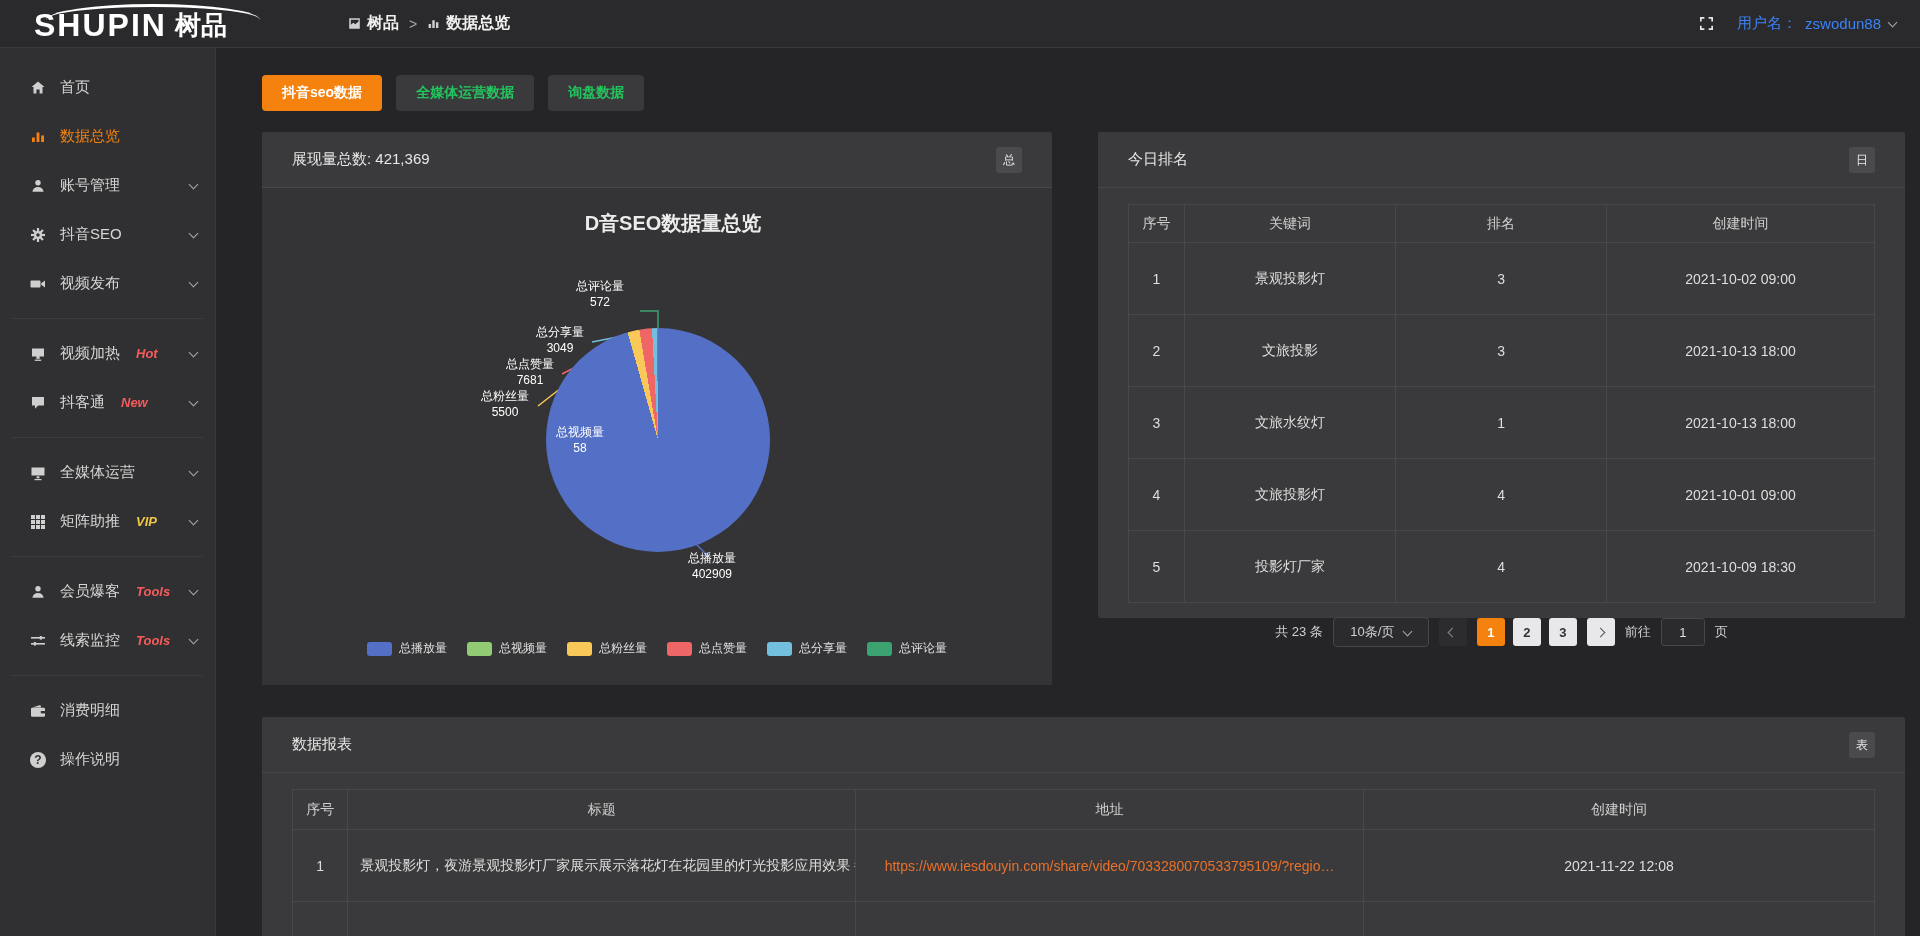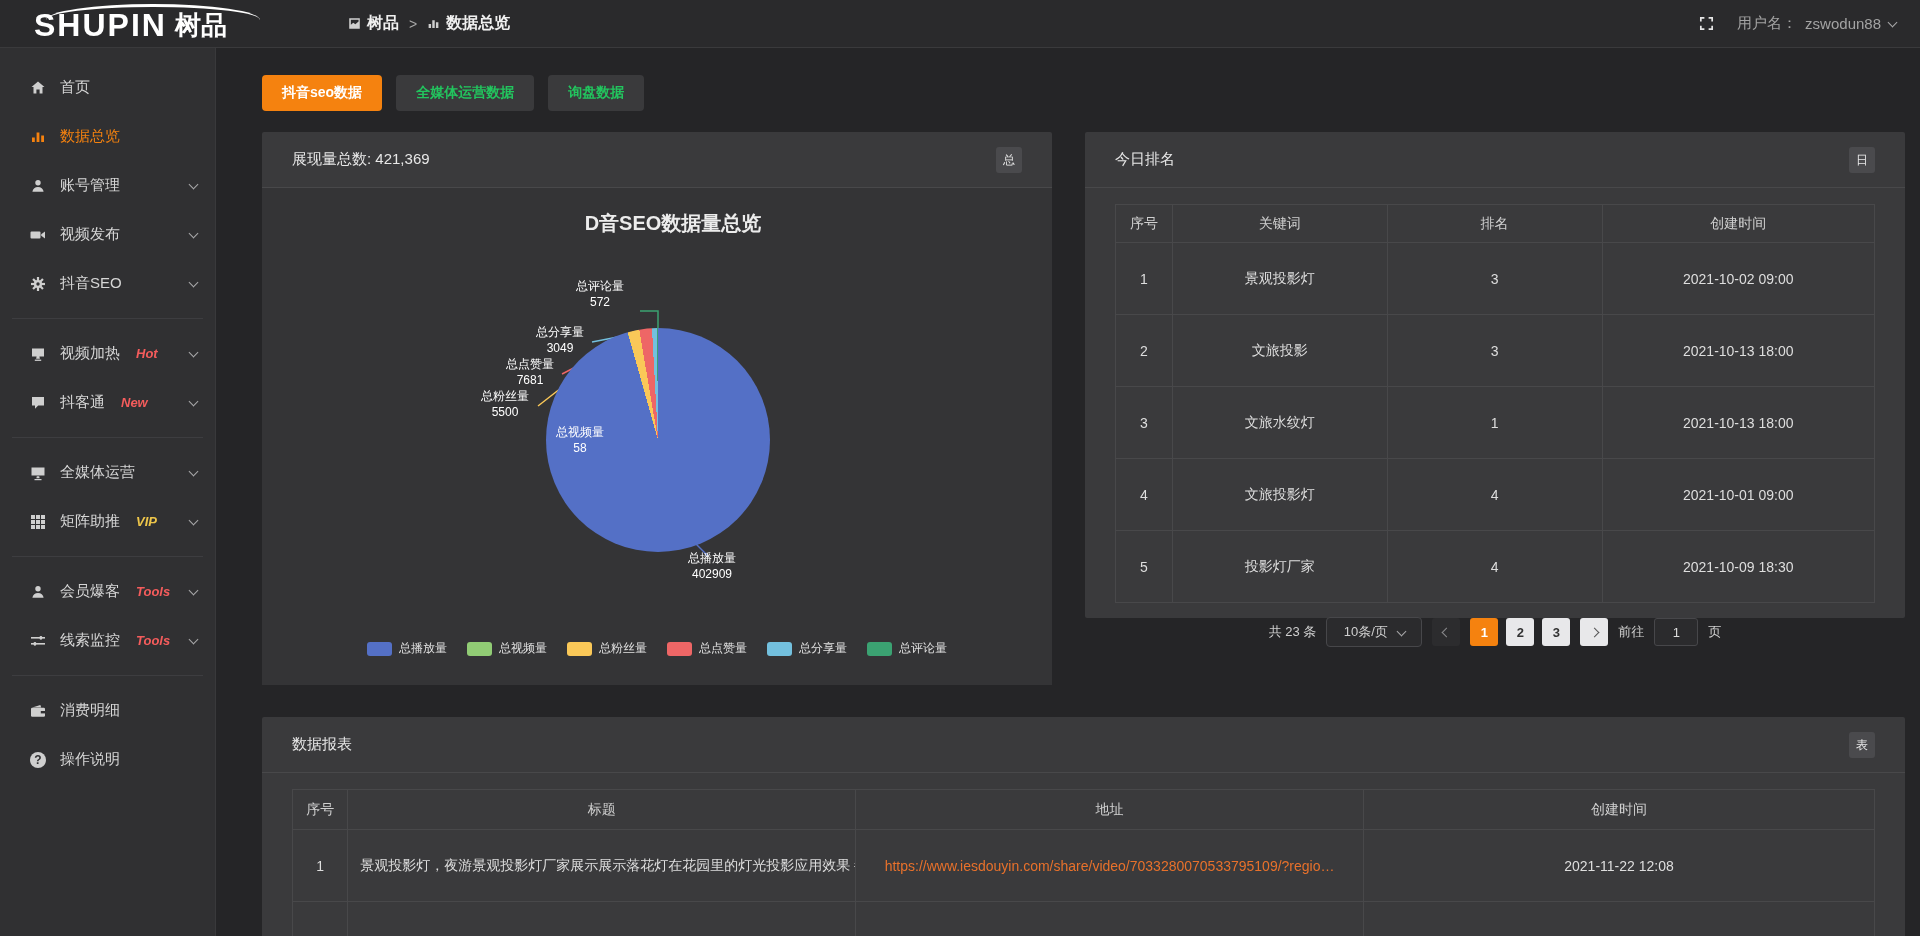--- a/index.html
+++ b/index.html
@@ -25,21 +25,21 @@
   .logo{position:relative;width:348px;padding-left:34px;display:flex;align-items:flex-end;gap:8px;height:100%;}
   .logo-arc{position:absolute;left:46px;top:4px;width:214px;height:16px;
     border-top:3px solid #ffffff;border-radius:50% 50% 0 0/100% 100% 0 0;}
   .logo-en{font-size:32px;font-weight:800;letter-spacing:2px;color:#fff;line-height:44px;}
   .logo-cn{font-size:26px;font-weight:800;color:#fff;line-height:44px;}
   .breadcrumb{display:flex;align-items:center;gap:10px;font-size:16px;color:#f0f0f0;font-weight:600;}
   .crumb{display:flex;align-items:center;gap:6px;}
   .crumb-sep{color:#a8a8a8;font-size:14px;font-weight:400;}
   .topbar-right{margin-left:auto;display:flex;align-items:center;gap:22px;padding-right:24px;}
   .fullscreen-btn{cursor:pointer;}
-  .user{display:flex;align-items:center;gap:8px;font-size:15px;color:#a3a3a3;cursor:pointer;}
+  .user{display:flex;align-items:center;gap:8px;font-size:15px;color:#3b82f6;cursor:pointer;}
   .chev{width:7px;height:7px;border-right:1.5px solid #a8a8aa;border-bottom:1.5px solid #a8a8aa;
     transform:rotate(45deg);display:inline-block;margin-top:-3px;}
 
   
   .layout{display:flex;height:888px;}
   .sidebar{width:216px;background:#303032;border-right:1px solid #39393b;padding-top:15px;flex:none;}
   .side-item{height:49px;display:flex;align-items:center;padding:0 18px 0 30px;gap:14px;
     color:#d6d6d6;font-size:15px;cursor:pointer;}
   .side-item .label{white-space:nowrap;}
   .side-item.active{color:var(--accent);}
@@ -53,21 +53,21 @@
   .main{flex:1;padding:27px 15px 0 46px;overflow:hidden;}
 
   
   .tabs{display:flex;gap:14px;}
   .tab-btn{height:36px;padding:0 20px;border:none;border-radius:4px;background:#3a3a3c;
     color:#22c55e;font-size:14px;font-weight:600;cursor:pointer;font-family:inherit;}
   .tab-btn.active{background:var(--accent);color:#fff;}
 
   
   .panel{background:#3a3a3c;border-radius:2px;}
-  .panel-row{display:flex;gap:33px;margin-top:21px;}
+  .panel-row{display:flex;gap:46px;margin-top:21px;}
   .panel-header{height:56px;display:flex;align-items:center;justify-content:space-between;
     padding:0 30px;border-bottom:1px solid #48484a;font-size:15px;color:#e8e8e8;}
   .corner-btn{width:26px;height:26px;border:none;border-radius:3px;background:#4a4a4d;
     color:#e8e8e8;font-size:12px;cursor:pointer;font-family:inherit;line-height:26px;text-align:center;}
 
   
   .overview{width:790px;height:553px;flex:none;}
   .chart-area{position:relative;height:497px;background:#343436;overflow:hidden;}
   .chart-title{position:absolute;top:22px;left:16px;width:100%;text-align:center;
     font-size:20px;font-weight:700;color:#ececec;}
@@ -194,41 +194,41 @@
             <circle cx="8" cy="4.8" r="2.7"></circle>
             <path d="M2.4 13.8c.4-3 2.7-4.7 5.6-4.7s5.2 1.7 5.6 4.7z"></path>
           </svg>
         </span>
       <span class="label">账号管理</span>
       <span class="chev"></span>
     </div>
     <div class="side-item">
       <span class="icon">
           <svg width="16" height="16" viewBox="0 0 16 16" fill="currentColor">
-            <path d="M1.5 4.5h8a1 1 0 011 1v5a1 1 0 01-1 1h-8a1 1 0 01-1-1v-5a1 1 0 011-1z"></path>
-            <path d="M11.2 7.2l3.8-2.7v7l-3.8-2.7z"></path>
-          </svg>
-        </span>
-      <span class="label">视频发布</span>
-      <span class="chev"></span>
-    </div>
-    <div class="side-item">
-      <span class="icon">
-          <svg width="16" height="16" viewBox="0 0 16 16" fill="currentColor">
             <g>
               <rect x="6.9" y="1" width="2.2" height="14"></rect>
               <rect x="1" y="6.9" width="14" height="2.2"></rect>
               <rect x="6.9" y="1" width="2.2" height="14" transform="rotate(45 8 8)"></rect>
               <rect x="1" y="6.9" width="14" height="2.2" transform="rotate(45 8 8)"></rect>
               <circle cx="8" cy="8" r="4.1"></circle>
               <circle cx="8" cy="8" r="1.7" fill="#303032"></circle>
             </g>
           </svg>
         </span>
       <span class="label">抖音SEO</span>
+      <span class="chev"></span>
+    </div>
+    <div class="side-item">
+      <span class="icon">
+          <svg width="16" height="16" viewBox="0 0 16 16" fill="currentColor">
+            <path d="M1.5 4.5h8a1 1 0 011 1v5a1 1 0 01-1 1h-8a1 1 0 01-1-1v-5a1 1 0 011-1z"></path>
+            <path d="M11.2 7.2l3.8-2.7v7l-3.8-2.7z"></path>
+          </svg>
+        </span>
+      <span class="label">视频发布</span>
       <span class="chev"></span>
     </div>
     <div class="side-divider"></div>
     <div class="side-item">
       <span class="icon">
           <svg width="16" height="16" viewBox="0 0 16 16" fill="currentColor">
             <path d="M2 2.5h12v8H9.4l.5 2.2H6.1l.5-2.2H2z"></path>
             <rect x="4.8" y="13.6" width="6.4" height="1.3"></rect>
           </svg>
         </span>

